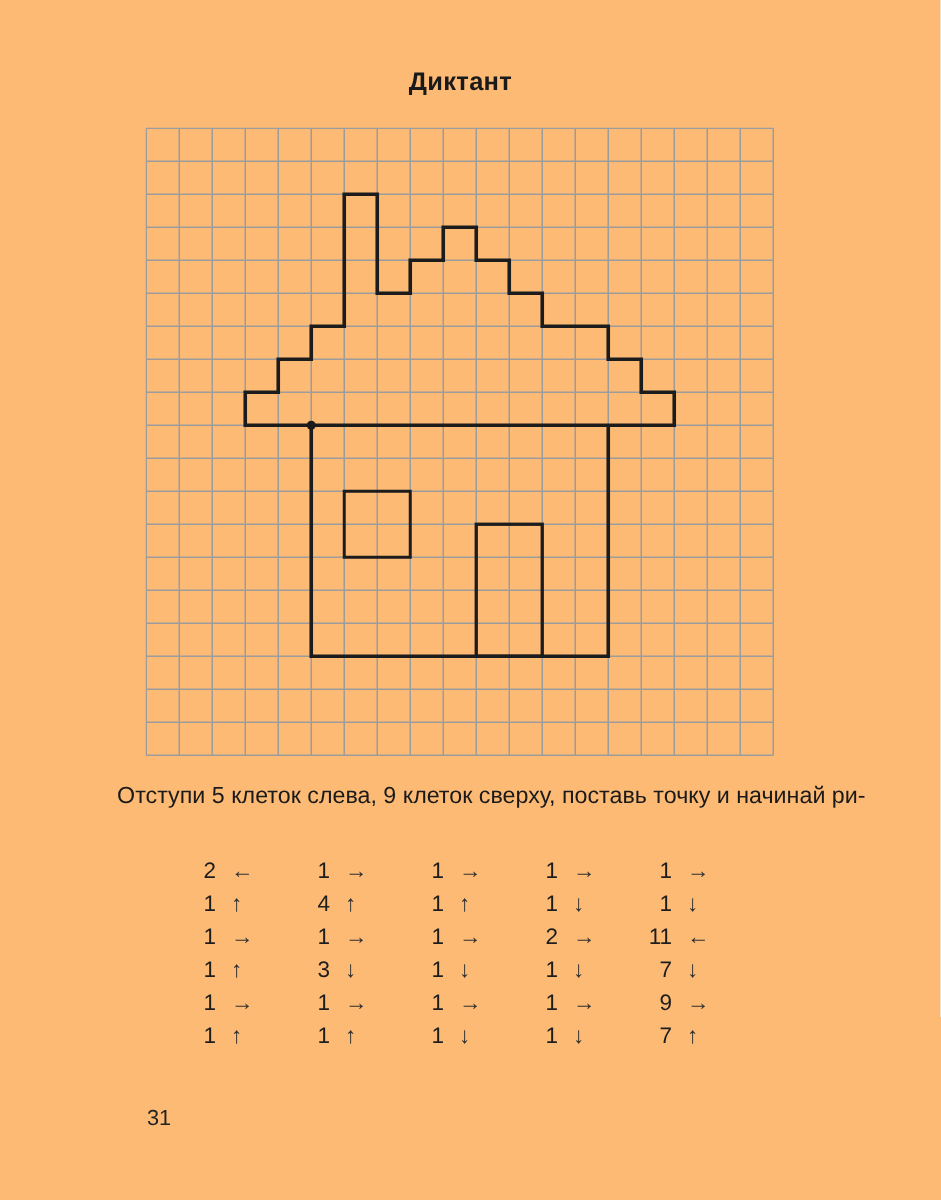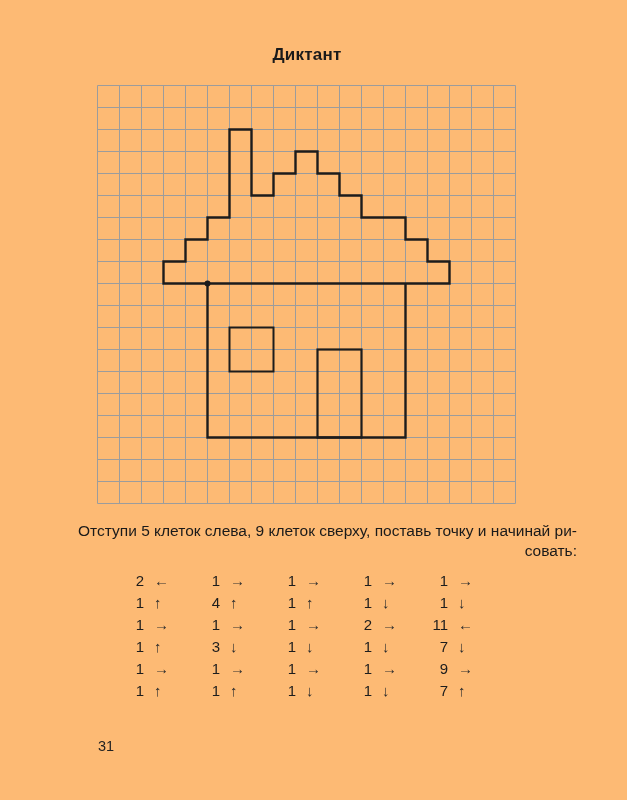--- a/index.html
+++ b/index.html
@@ -83,21 +83,20 @@
         <line x1="0.5" y1="418.5" x2="418.5" y2="418.5" stroke="#9c9c9c" stroke-width="1"></line>
         <polyline points="110.5,198.5 66.5,198.5 66.5,176.5 88.5,176.5 88.5,154.5 110.5,154.5 110.5,132.5 132.5,132.5 132.5,44.5 154.5,44.5 154.5,110.5 176.5,110.5 176.5,88.5 198.5,88.5 198.5,66.5 220.5,66.5 220.5,88.5 242.5,88.5 242.5,110.5 264.5,110.5 264.5,132.5 308.5,132.5 308.5,154.5 330.5,154.5 330.5,176.5 352.5,176.5 352.5,198.5 110.5,198.5 110.5,352.5 308.5,352.5 308.5,198.5" fill="none" stroke="#1c1c1c" stroke-width="2.4" stroke-linejoin="miter"></polyline>
         <rect x="132.5" y="242.5" width="44" height="44" fill="none" stroke="#1c1c1c" stroke-width="2"></rect>
         <rect x="220.5" y="264.5" width="44" height="88" fill="none" stroke="#1c1c1c" stroke-width="2.2"></rect>
         <circle cx="110.5" cy="198.5" r="3" fill="#1c1c1c"></circle>
       </svg>
   </div>
 
   <div class="instruction">
     <div class="line1">Отступи 5 клеток слева, 9 клеток сверху, поставь точку и начинай ри-</div>
-    <div class="line2">совать:</div>
   </div>
 
   <div class="dictation">
       <div class="dict-col">
         <div class="dict-row">
           <span class="dict-num">2</span>
           <span class="dict-arrow">←</span>
         </div>
         <div class="dict-row">
           <span class="dict-num">1</span>

